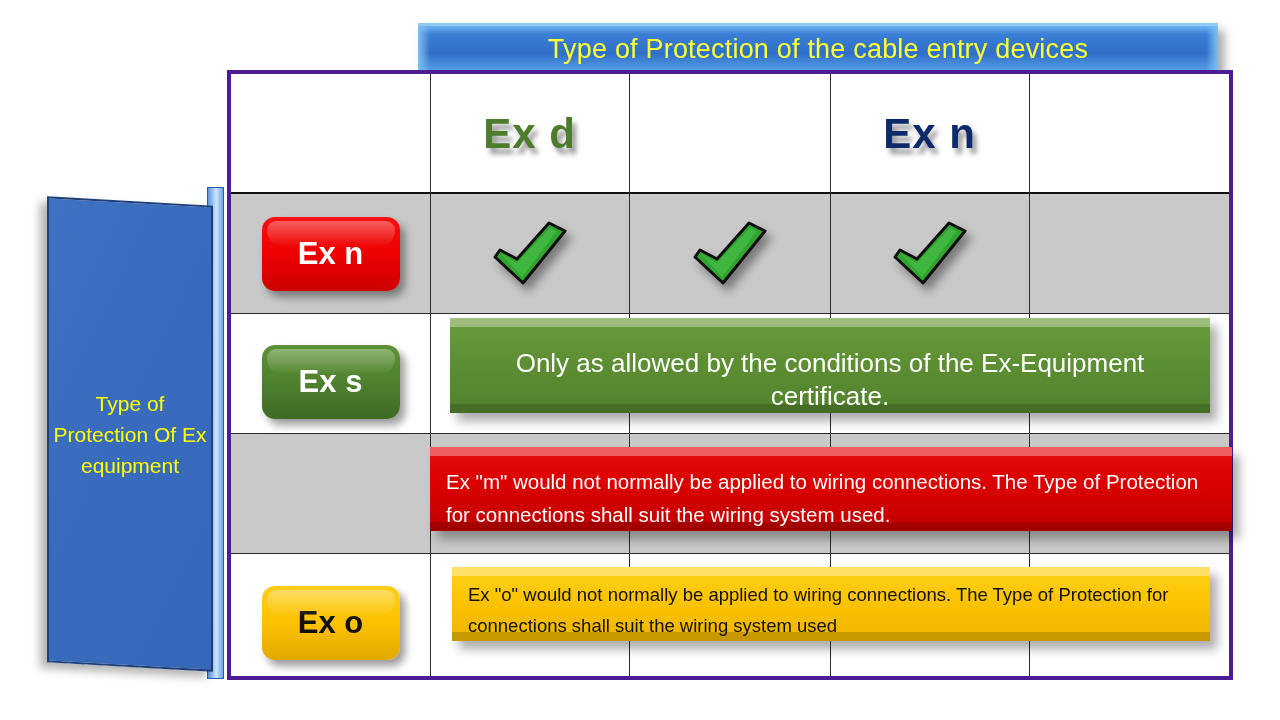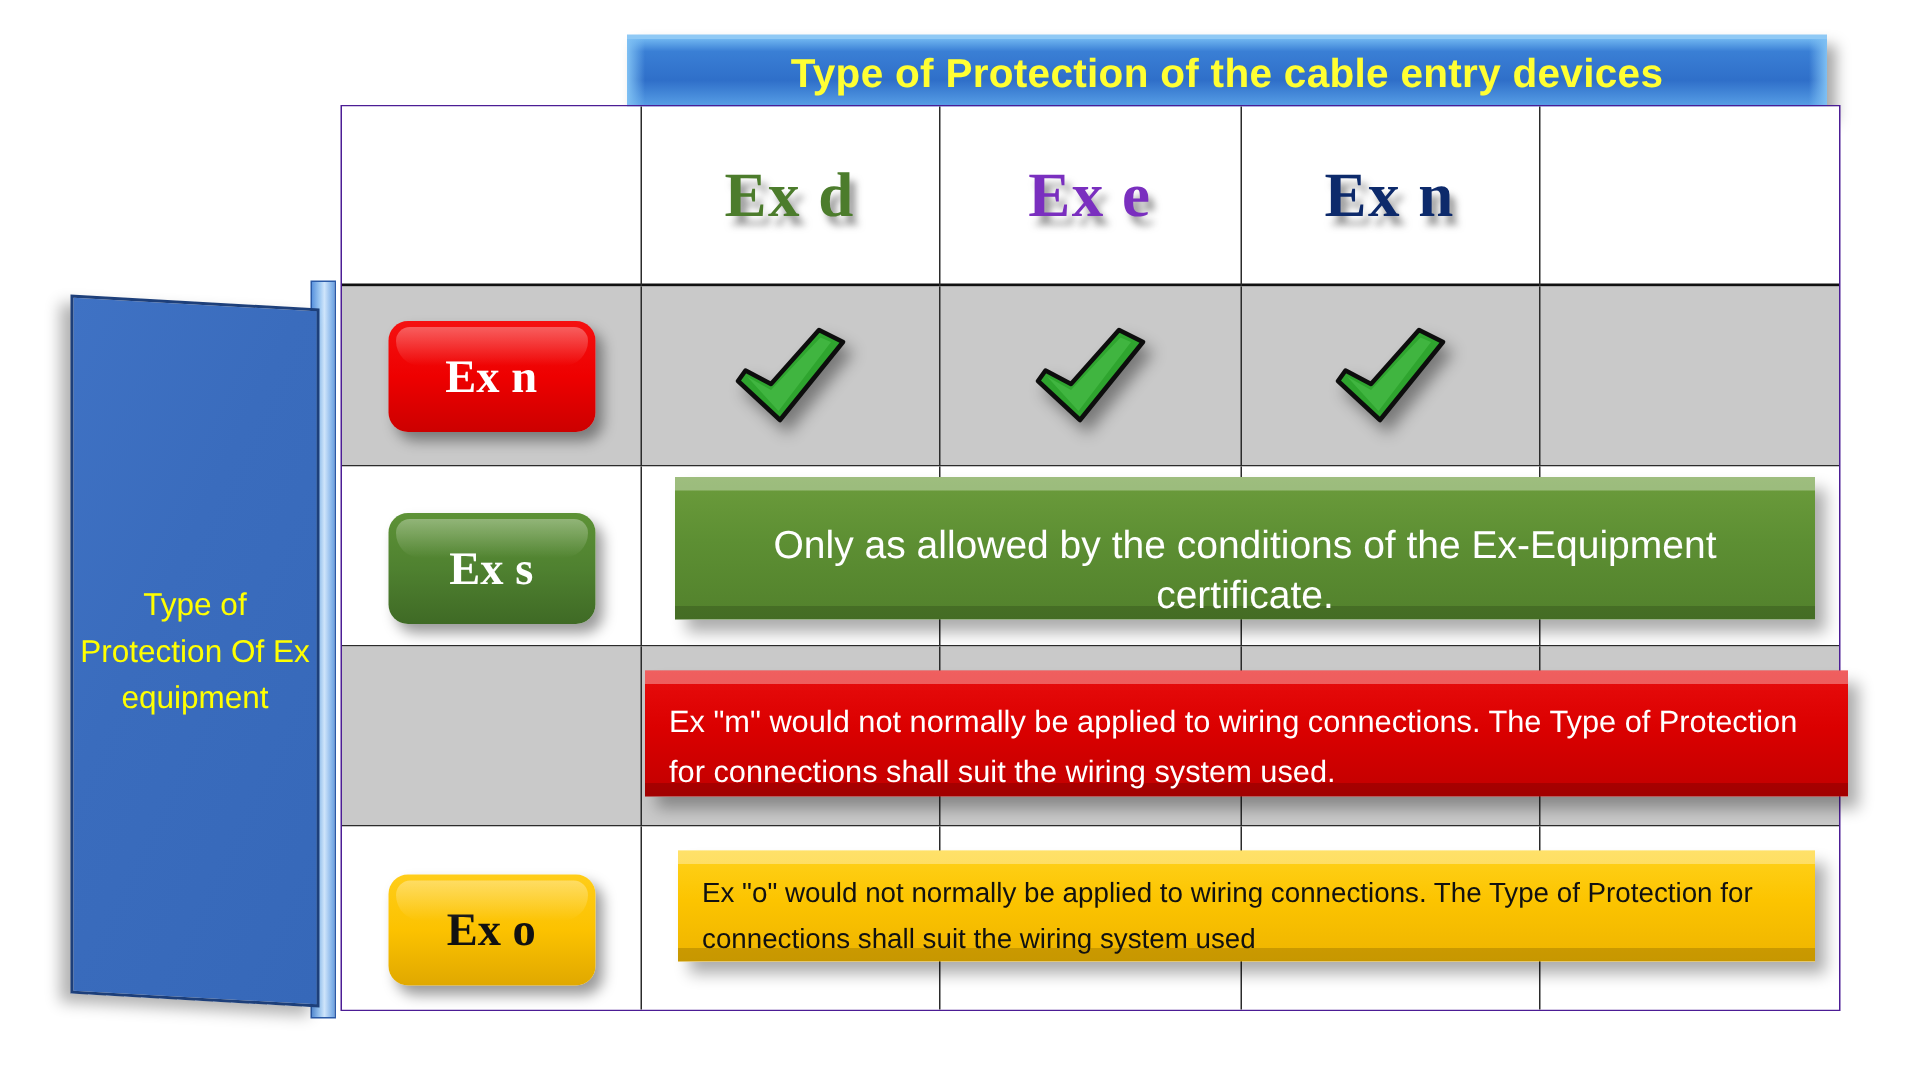--- a/index.html
+++ b/index.html
@@ -17,21 +17,20 @@
     border-top:3px solid #8fc9f5;border-bottom:3px solid #2a63b5;
   }
   #title-banner::before,#title-banner::after{
     content:"";position:absolute;top:0;bottom:0;width:12px;
   }
   #title-banner::before{left:0;background:linear-gradient(to right,#7fc0f3,rgba(127,192,243,0));}
   #title-banner::after{right:0;background:linear-gradient(to left,#7fc0f3,rgba(127,192,243,0));}
   #title-banner .txt{
     color:#ffff33;font-size:27px;letter-spacing:.2px;position:relative;z-index:2;
     white-space:nowrap;
-    font-weight:bold;
   }
 
   
   #side-panel{
     position:absolute;left:47px;top:187px;width:178px;height:490px;
   }
   #side-panel .face{
     position:absolute;left:0;top:14px;width:162px;height:462px;
     background:linear-gradient(115deg,#3f72c4 0%,#3a6cbd 40%,#3668b9 100%);
     border:2px solid #1d3f7a;
@@ -45,21 +44,21 @@
     border:1px solid #2a5aa8;
   }
   #side-panel .label{
     color:#ffff00;font-size:21px;line-height:31px;text-align:center;
     transform:skewY(-3.2deg);
   }
 
   
   #matrix{
     position:absolute;left:227px;top:70px;width:998px;height:602px;
-    border:1px solid #4c1d95;border-collapse:collapse;font-family:Liberation Serif, serif;
+    border:4px solid #4c1d95;border-collapse:collapse;
   }
   .trow{position:absolute;left:0;width:998px;box-sizing:border-box;}
   .trow.gray{background:#c9c9c9;}
   .trow.white{background:#ffffff;}
   .row-head{top:0;height:120px;background:#fff;border-bottom:2px solid #111;}
   .row-1{top:120px;height:120px;border-bottom:1px solid #2b2b2b;}
   .row-2{top:240px;height:120px;border-bottom:1px solid #2b2b2b;}
   .row-3{top:360px;height:120px;border-bottom:1px solid #2b2b2b;}
   .row-4{top:480px;height:122px;}
 
@@ -164,21 +163,20 @@
   <div class="face">
     <span class="label">Type of Protection Of  Ex equipment</span>
   </div>
 </div>
 
 <div id="matrix">
 
   <div class="trow row-head">
     <div class="hdr-cell hc-0"></div>
     <div class="hdr-cell hc-1" style="color:#4c7c2c">Ex d</div>
-    <div class="hdr-cell hc-2" style="color:#7a2fbf">Ex e</div>
     <div class="hdr-cell hc-3" style="color:#0d2a6b">Ex n</div>
     <div class="vline vl-1" style="height:120px"></div>
     <div class="vline vl-2" style="height:120px"></div>
     <div class="vline vl-3" style="height:120px"></div>
     <div class="vline vl-4" style="height:120px"></div>
   </div>
 
   <div class="trow row-1 gray">
     <div class="pill-wrap">
       <div class="pill red">Ex n</div>

